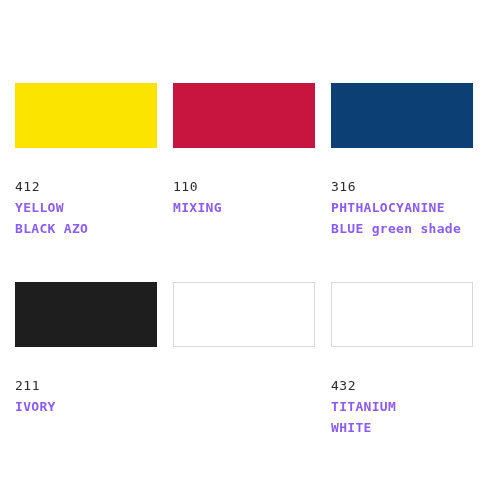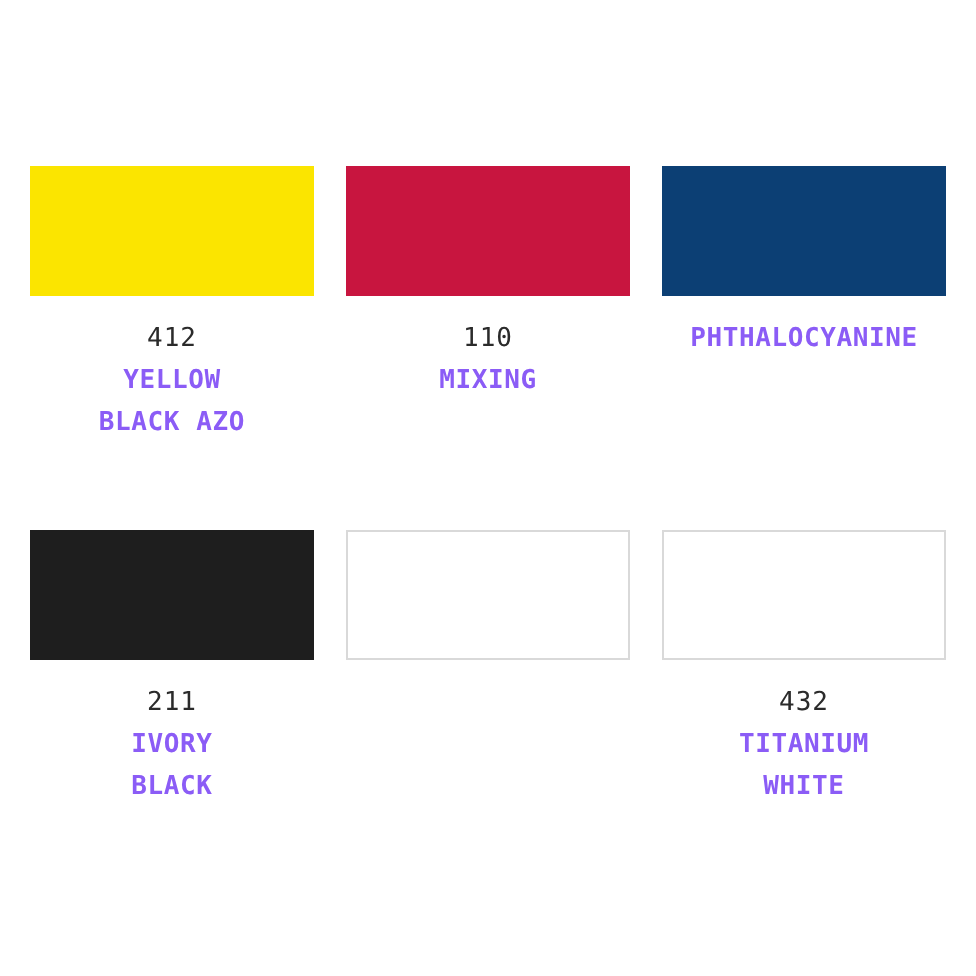--- a/index.html
+++ b/index.html
@@ -52,22 +52,21 @@
     box-sizing: border-box;
     display: block;
   }
 
   .swatch-chip.bordered {
     border: 1px solid #d9d9d9;
   }
 
   .swatch-caption {
     width: 142px;
-    margin-top: 11px;
-    text-align: center;
+    margin-top: 28px;
     line-height: 21px;
   }
 
   .swatch-code {
     display: block;
     font-size: 13px;
     font-weight: 400;
     letter-spacing: 0.5px;
     color: #2b2b2b;
   }
@@ -101,34 +100,35 @@
       <div class="swatch-chip" style="background-color: rgb(200, 21, 63);"></div>
       <div class="swatch-caption">
         <span class="swatch-code">110</span>
         <span class="swatch-name">MIXING</span>
       </div>
     </div>
 
     <div class="swatch-cell">
       <div class="swatch-chip" style="background-color: rgb(12, 63, 116);"></div>
       <div class="swatch-caption">
+        <span class="swatch-code">316</span>
         <span class="swatch-name">PHTHALOCYANINE</span>
+        <span class="swatch-name">BLUE green shade</span>
       </div>
     </div>
 
   </div>
 
   <div class="swatch-row row-bottom">
 
     <div class="swatch-cell">
       <div class="swatch-chip" style="background-color: rgb(30, 30, 30);"></div>
       <div class="swatch-caption">
         <span class="swatch-code">211</span>
         <span class="swatch-name">IVORY</span>
-        <span class="swatch-name">BLACK</span>
       </div>
     </div>
 
     <div class="swatch-cell">
       <div class="swatch-chip bordered" style="background-color: rgb(255, 255, 255);"></div>
     </div>
 
     <div class="swatch-cell">
       <div class="swatch-chip bordered" style="background-color: rgb(255, 255, 255);"></div>
       <div class="swatch-caption">

